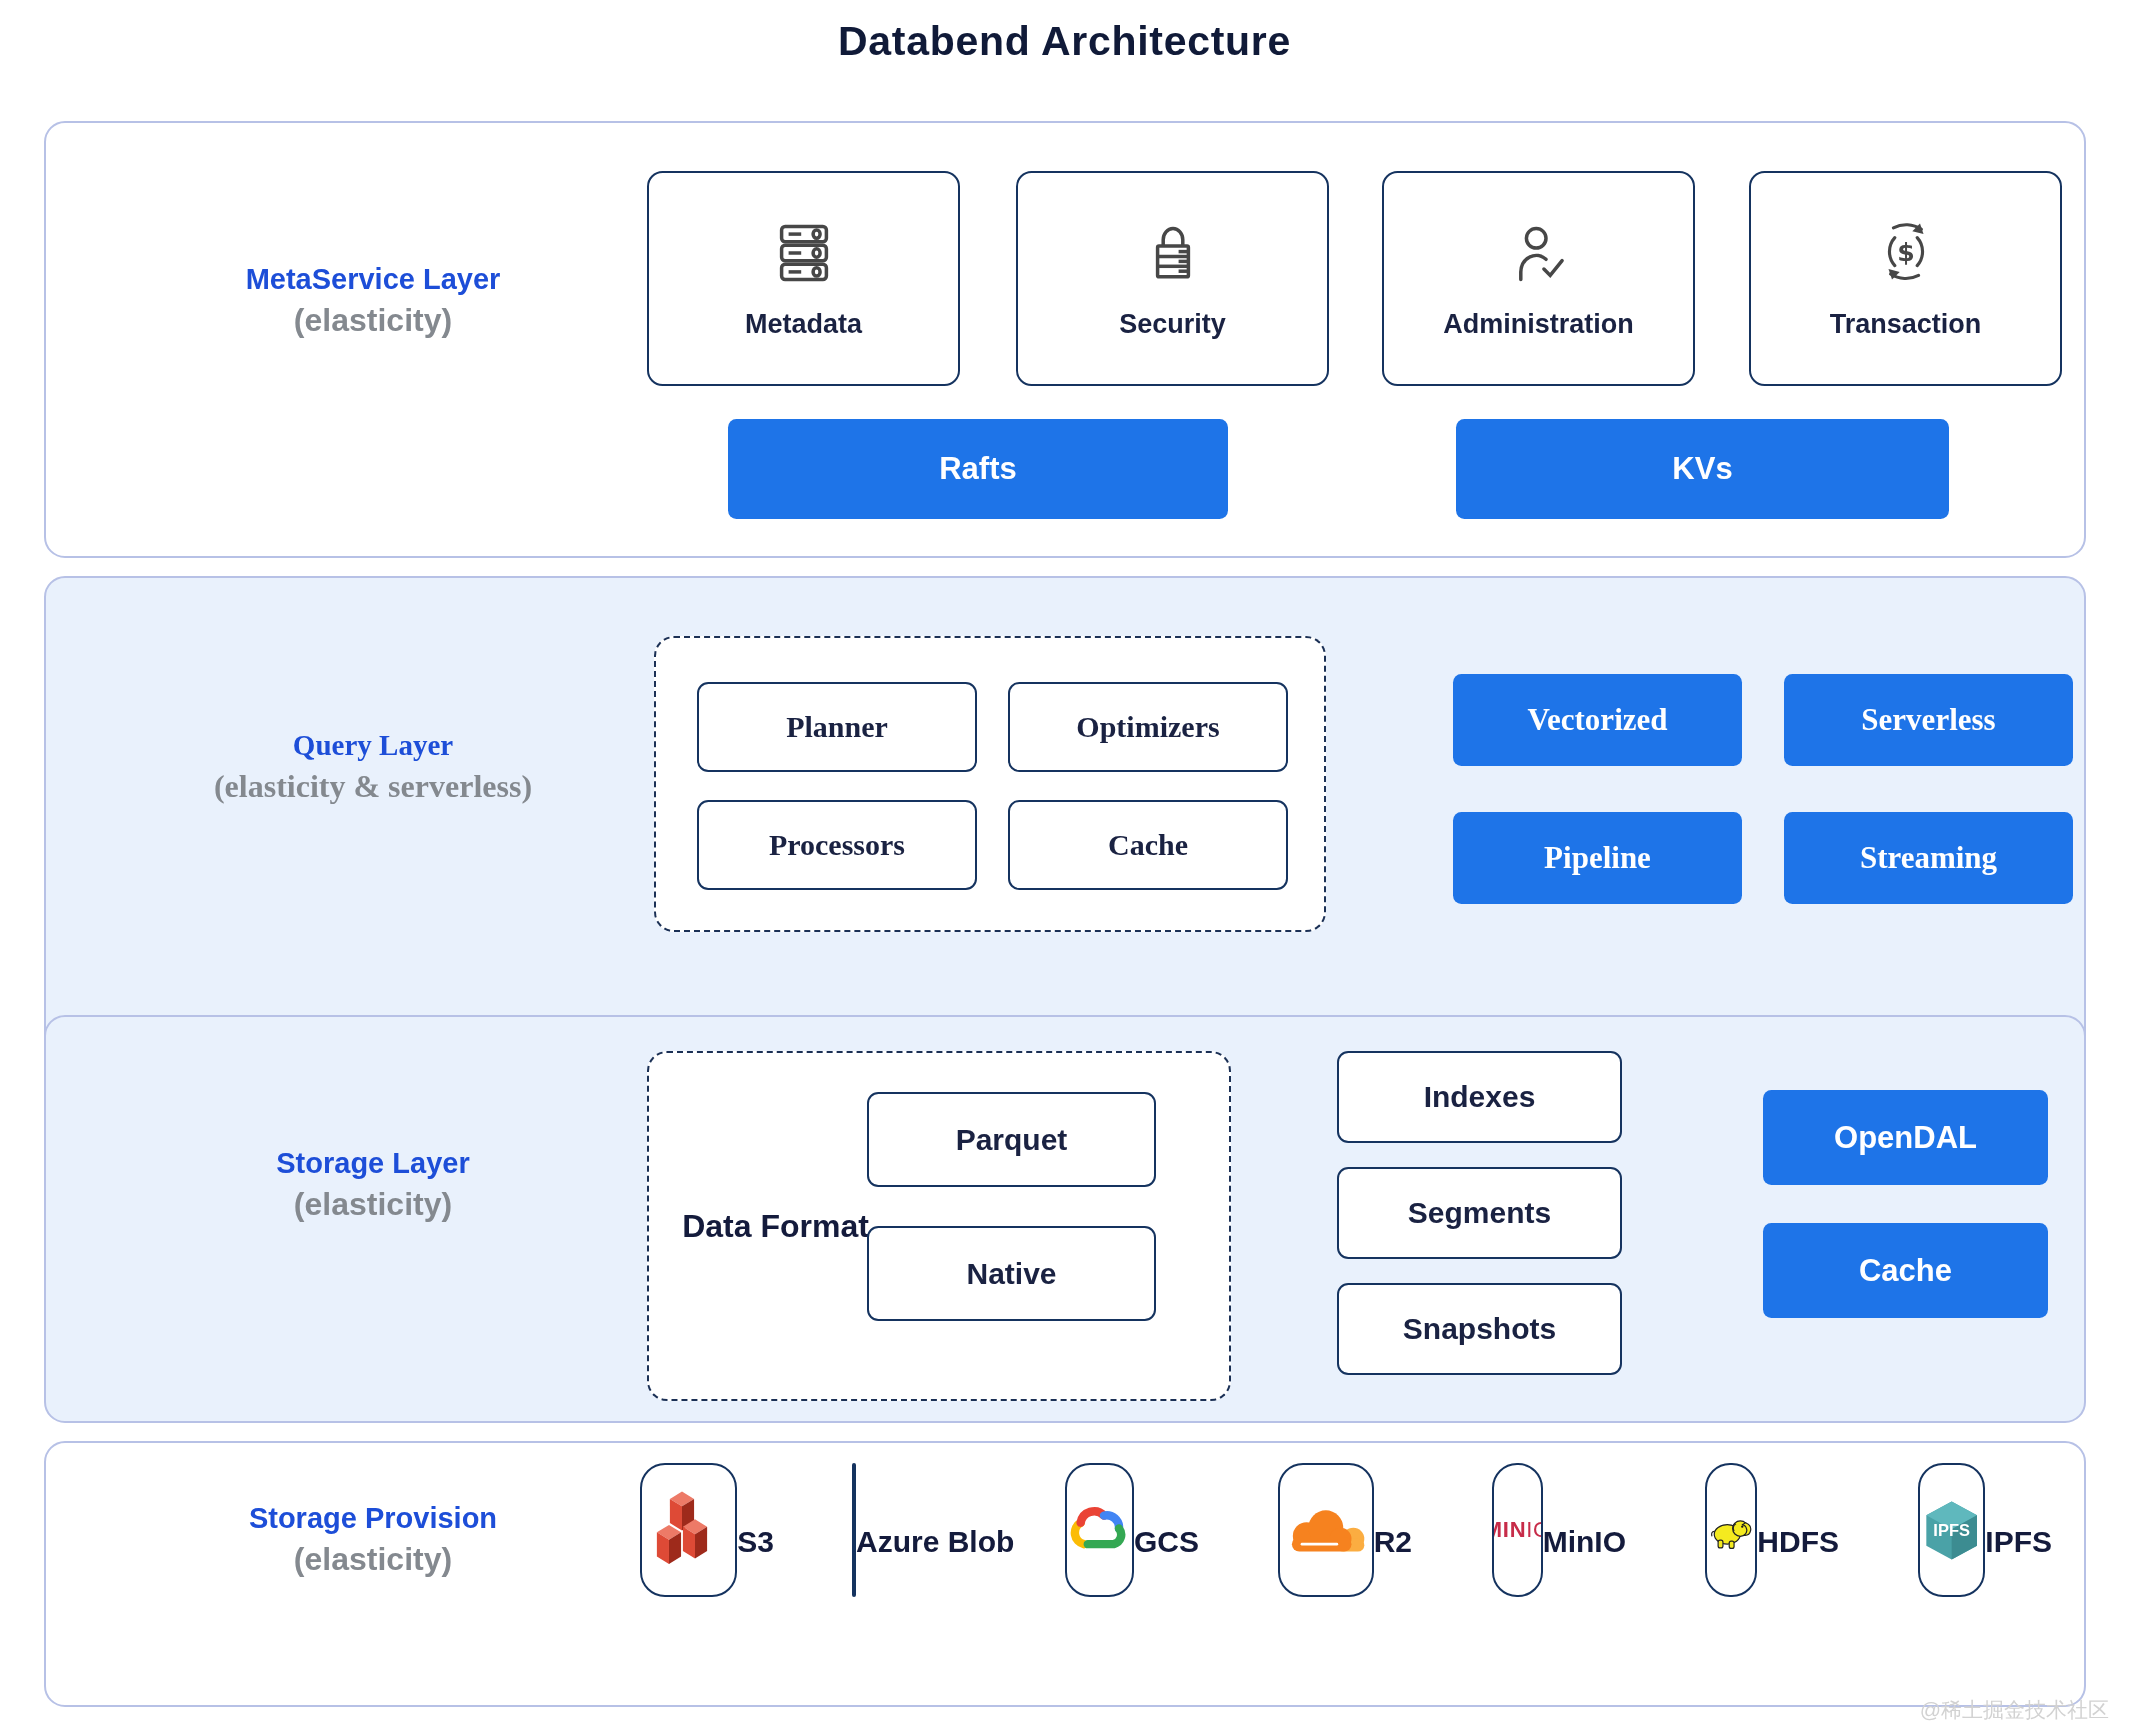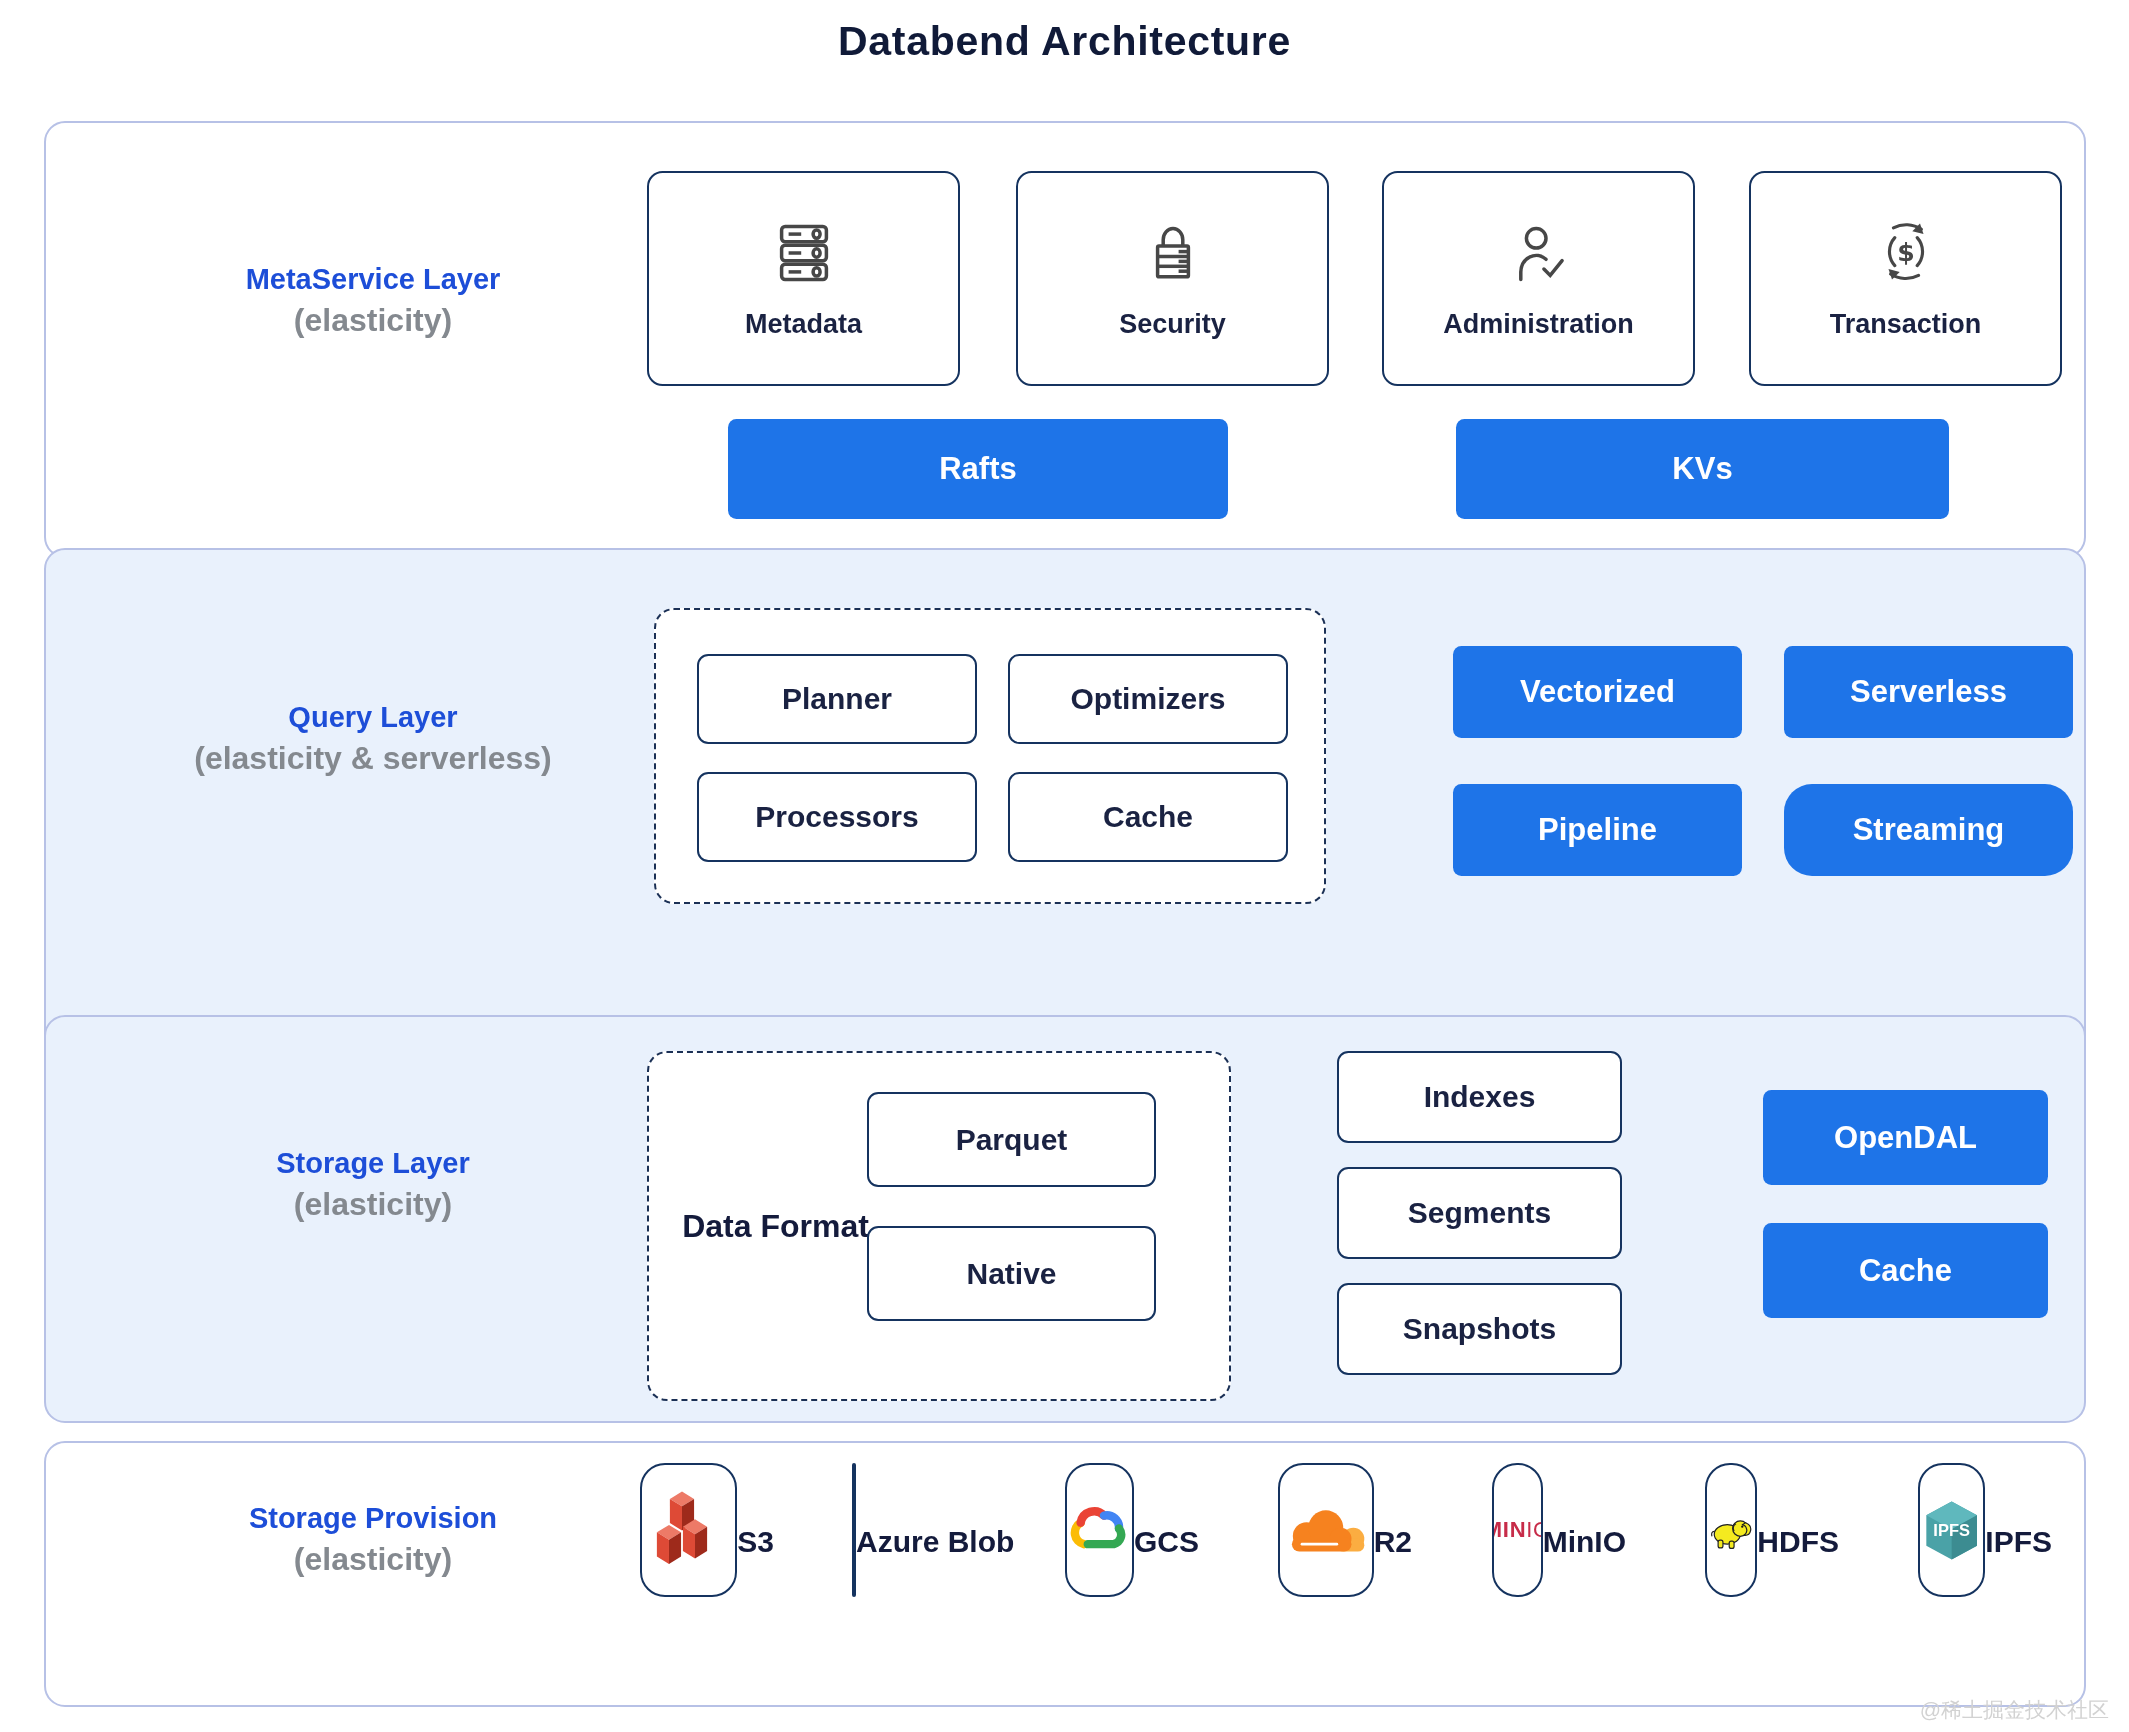--- a/index.html
+++ b/index.html
@@ -5,21 +5,21 @@
   * { margin:0; padding:0; box-sizing:border-box; }
   html,body { width:2129px; height:1732px; background:#ffffff;
     font-family:"Liberation Sans", sans-serif; position:relative; overflow:hidden; }
 
   .title { position:absolute; top:18.3px; left:0; width:100%; text-align:center;
     font-size:41px; font-weight:800; color:#101a38; letter-spacing:0.7px; }
 
   .layer { position:absolute; left:44px; width:2042px;
     border:2.8px solid #b7c1e6; border-radius:21px; }
   #meta-section      { top:121px;  height:437px; background:#ffffff; }
-  #query-section     { top:548px;  height:516px; background:#e9f1fc; }
+  #query-section     { top:576px;  height:516px; background:#e9f1fc;font-family:Liberation Serif, serif; }
   #storage-section   { top:1015px; height:408px; background:#e9f1fc; }
   #provision-section { top:1441px; height:266px; background:#ffffff; }
 
   .layer-label { position:absolute; left:49px; width:556px; text-align:center; }
   .layer-name { font-size:29px; font-weight:800; color:#1d4ed8; line-height:1.35; }
   .layer-sub  { font-size:32px; font-weight:700; color:#84898f; line-height:1.35; }
   #meta-section .layer-label      { top:137px; }
   #query-section .layer-label     { top:148px; }
   #storage-section .layer-label   { top:127px; }
   #provision-section .layer-label { top:56px;  }
@@ -45,21 +45,21 @@
   .outline-box { position:absolute; background:#fff; border:2.8px solid #15335f;
     border-radius:11.3px; display:flex; align-items:center; justify-content:center;
     font-size:30px; font-weight:600; color:#1a2242; }
   #q-planner   {left:41px;  top:44px;  width:280px; height:90px;}
   #q-optimizers{left:352px; top:44px;  width:280px; height:90px;}
   #q-processors{left:41px;  top:162px; width:280px; height:90px;}
   #q-cache     {left:352px; top:162px; width:280px; height:90px;}
   #qb-vectorized{left:1407px; top:96px; width:289px; height:92px;}
   #qb-serverless{left:1738px; top:96px; width:289px; height:92px;}
   #qb-pipeline  {left:1407px; top:234px; width:289px; height:92px;}
-  #qb-streaming {left:1738px; top:234px; width:289px; height:92px;border-radius:28px;}
+  #qb-streaming {left:1738px; top:234px; width:289px; height:92px;}
 
   
   #storage-dashed { left:601px; top:34px; width:584px; height:350px; }
   #data-format-label { position:absolute; left:21px; top:0; height:100%; width:211px;
     display:flex; align-items:center; justify-content:center; text-align:center;
     font-size:32px; font-weight:700; color:#141b3c; line-height:1.25; }
   #s-parquet {left:218px; top:39px;  width:289px; height:95px;}
   #s-native  {left:218px; top:173px; width:289px; height:95px;}
   #s-indexes  {left:1291px; top:34px;  width:285px; height:92px;}
   #s-segments {left:1291px; top:150px; width:285px; height:92px;}

